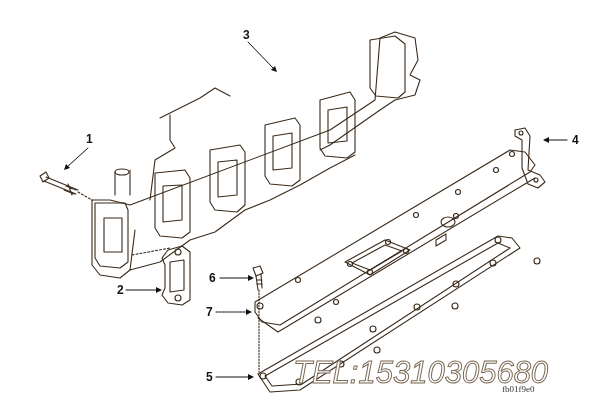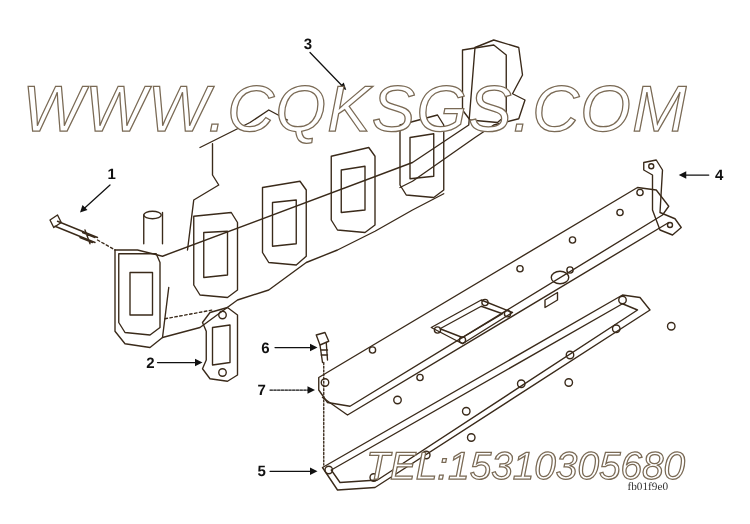--- a/index.html
+++ b/index.html
@@ -135,15 +135,14 @@
   <span class="callout" style="left:86px; top:133px;">1</span>
   <span class="callout" style="left:117px; top:284px;">2</span>
   <span class="callout" style="left:243px; top:29px;">3</span>
   <span class="callout" style="left:572px; top:134px;">4</span>
   <span class="callout" style="left:206px; top:371px;">5</span>
   <span class="callout" style="left:209px; top:272px;">6</span>
   <span class="callout" style="left:206px; top:306px;">7</span>
 
   <span class="fig-id">fb01f9e0</span>
 
-  <span class="wm wm-url">WWW.CQKSGS.COM</span>
   <span class="wm wm-tel">TEL:15310305680</span>
 </div>
 
 </body></html>

